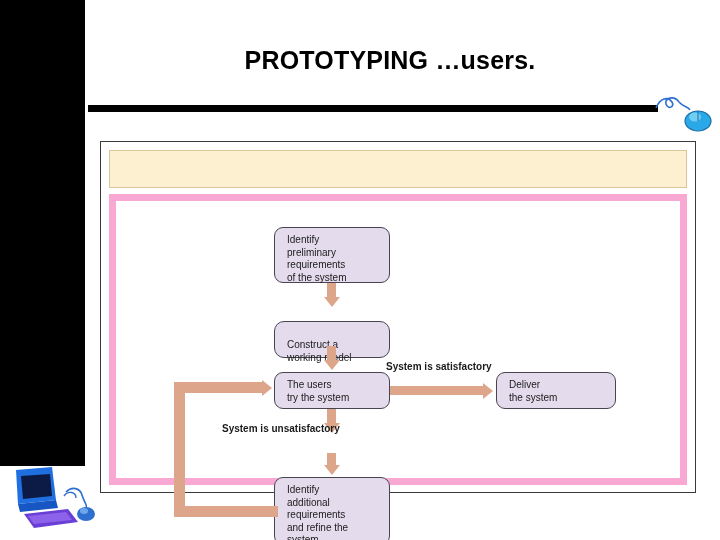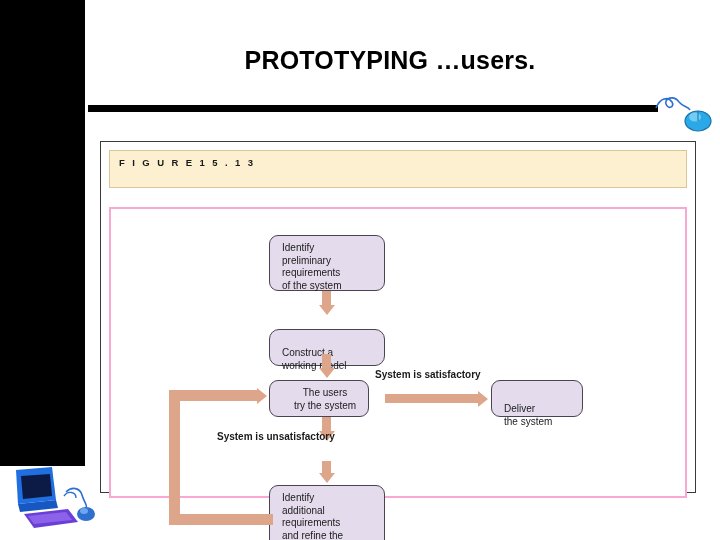--- a/index.html
+++ b/index.html
@@ -96,23 +96,23 @@
   }
   .caption-text {
     font-size: 10.5px;
     color: #1a1a1a;
     line-height: 14px;
     font-family: "Liberation Sans", sans-serif;
   }
 
   .diagram-panel {
     position: relative;
-    margin-top: 19px;
+    margin-top: 6px;
     height: 291px;
-    border: 2px solid #f9a8d4;
+    border: 7px solid #f9a8d4;
     background: #ffffff;
     box-sizing: border-box;
   }
 
   
   .flow-box {
     position: absolute;
     background: #e4dced;
     border: 1.2px solid #4a4452;
     border-radius: 9px;
@@ -198,47 +198,46 @@
     <ellipse cx="80" cy="52" rx="9" ry="7" fill="#2f6fd0"></ellipse>
     <ellipse cx="78" cy="49" rx="4" ry="3" fill="#7fb4f5" opacity="0.8"></ellipse>
     <path d="M60 30 C66 24, 74 26, 76 33 C78 40, 82 44, 80 46" fill="none" stroke="#2f6fd0" stroke-width="1.6"></path>
     <path d="M58 34 C62 28, 70 30, 70 36" fill="none" stroke="#2f6fd0" stroke-width="1.4"></path>
   </svg>
 </div>
 
 <div class="figure-frame">
 
   <div class="caption-box">
-    <div class="caption-title">F I G U R E   1 5 . 1 3</div>
   </div>
 
   <div class="diagram-panel">
 
     <div class="flow-box" style="left:158px; top:26px; width:116px; height:56px;">Identify
 preliminary
 requirements
 of the system</div>
 
     <div class="arrow-v-shaft" style="left:211px; top:82px; height:16px;"></div>
     <div class="arrow-head-down" style="left:207.5px; top:96px;"></div>
 
     <div class="flow-box" style="left:158px; top:120px; width:116px; height:37px; padding-top:17px;border-radius:10px;">Construct a
 working model</div>
 
     <div class="arrow-v-shaft" style="left:211px; top:145px; height:16px;"></div>
     <div class="arrow-head-down" style="left:207.5px; top:159px;"></div>
 
-    <div class="flow-box" style="left:158px; top:171px; width:100px; height:37px; padding-top:6px;text-align:center;">The users
+    <div class="flow-box" style="left:158px; top:171px; width:116px; height:37px; padding-top:6px;">The users
 try the system</div>
 
     <div class="arrow-h-shaft" style="left:274px; top:185px; width:95px;"></div>
     <div class="arrow-head-right" style="left:367px; top:181.5px;"></div>
-    <div class="edge-label" style="left:264px; top:160px;">System is satisfactory</div>
-
-    <div class="flow-box" style="left:380px; top:171px; width:92px; height:37px; padding-top:22px;">Deliver
+    <div class="edge-label" style="left:270px; top:160px;">System is satisfactory</div>
+
+    <div class="flow-box" style="left:380px; top:171px; width:120px; height:37px; padding-top:6px;">Deliver
 the system</div>
 
     <div class="arrow-v-shaft" style="left:211px; top:208px; height:16px;"></div>
     <div class="arrow-head-down" style="left:207.5px; top:222px;"></div>
     <div class="edge-label" style="left:106px; top:222px;">System is unsatisfactory</div>
 
     <div class="arrow-v-shaft" style="left:211px; top:252px; height:14px;"></div>
     <div class="arrow-head-down" style="left:207.5px; top:264px;"></div>
 
     <div class="flow-box" style="left:158px; top:276px; width:116px; height:68px; padding-top:6px;">Identify

